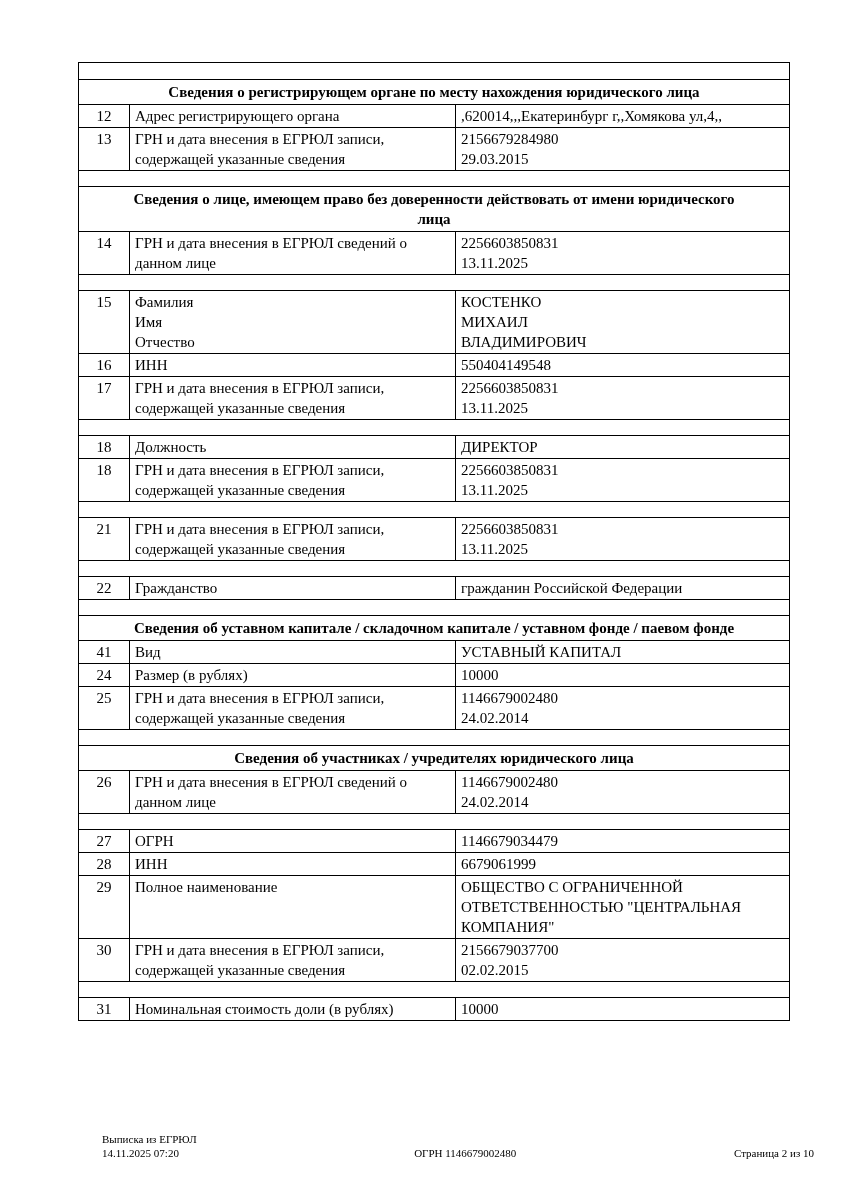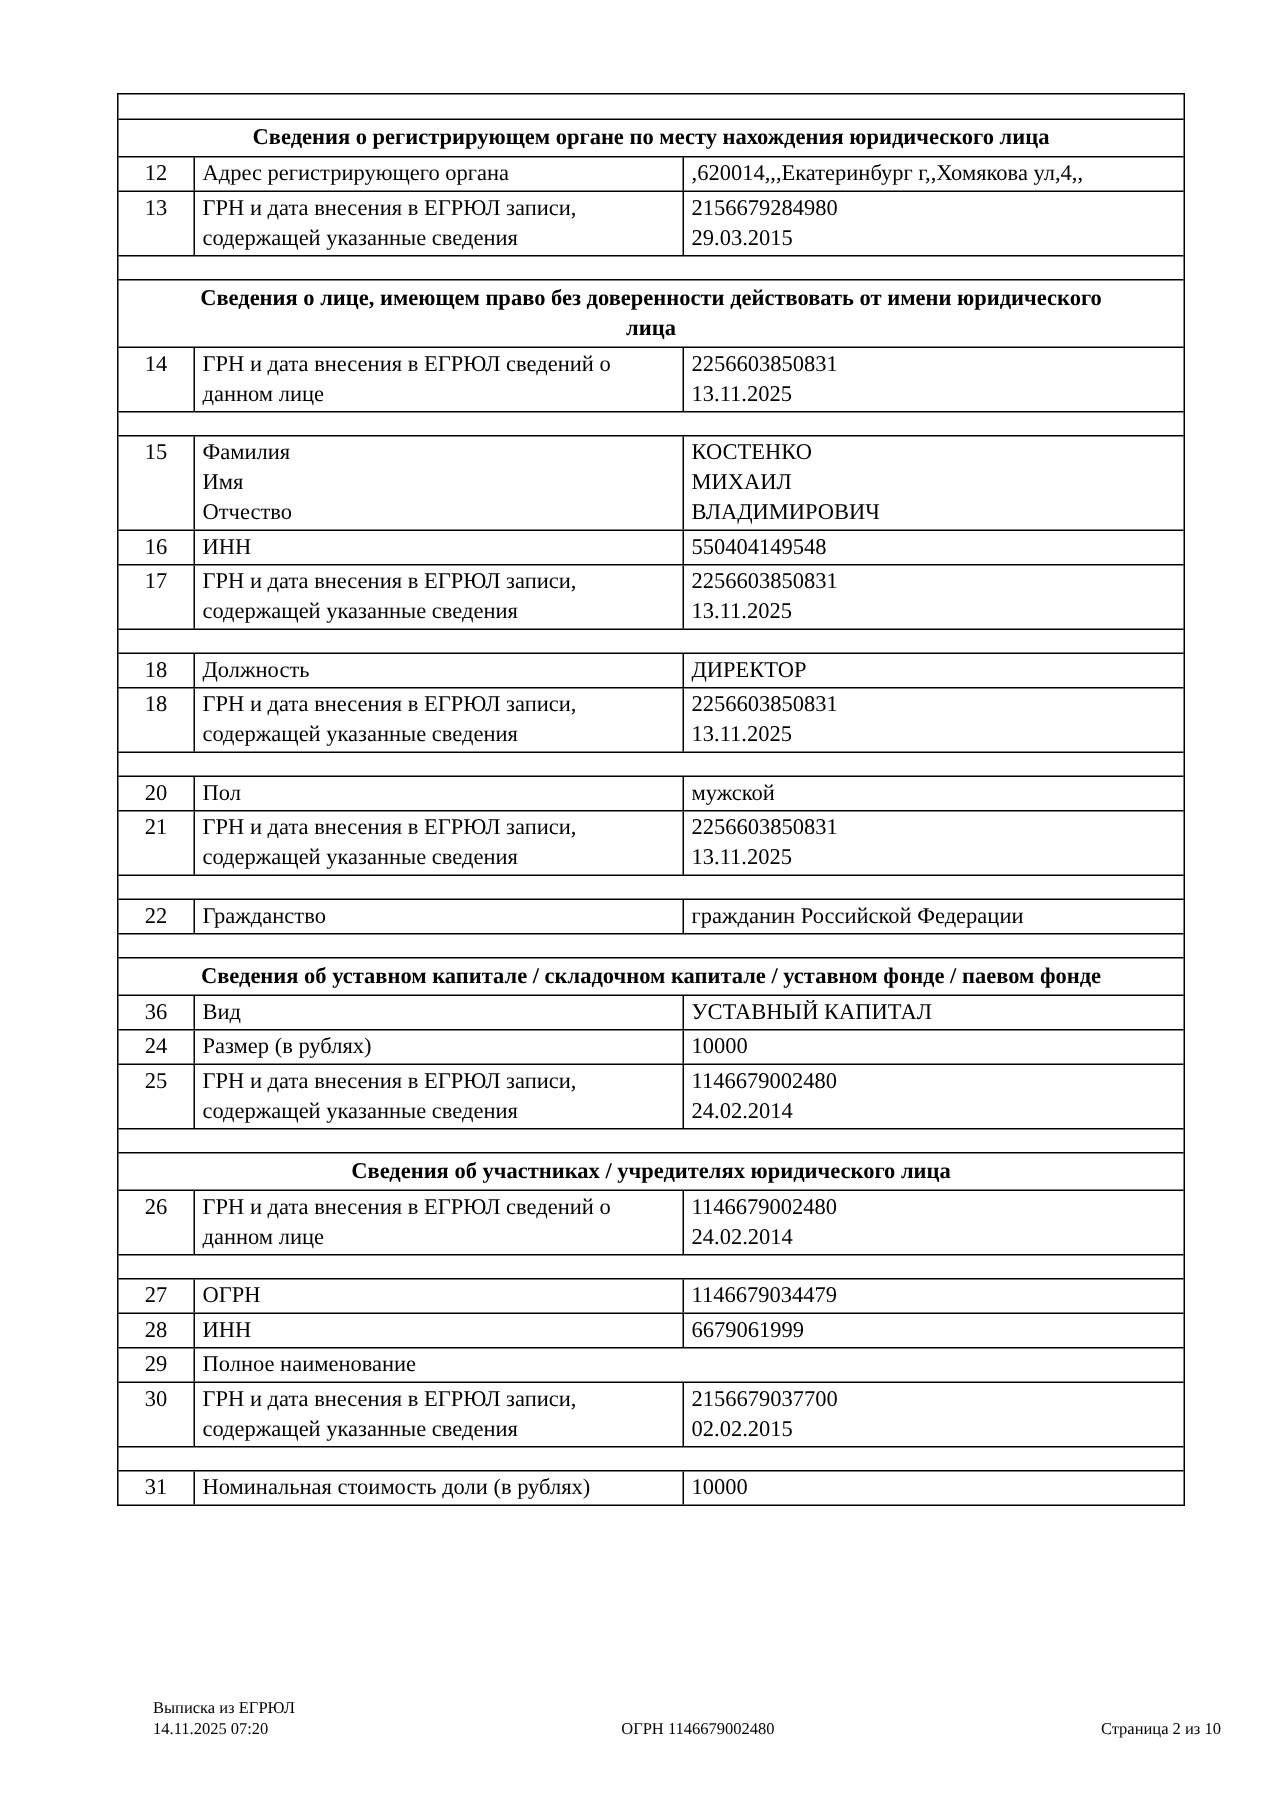--- a/index.html
+++ b/index.html
@@ -130,43 +130,38 @@
   </div>
       <div class="row data">
     <div class="cell num">18</div>
     <div class="cell label">ГРН и дата внесения в ЕГРЮЛ записи,
 содержащей указанные сведения</div>
     <div class="cell value">2256603850831
 13.11.2025</div>
   </div>
       <div class="row spacer"></div>
       <div class="row data">
-    <div class="cell num">20</div>
-    <div class="cell label">Пол</div>
-    <div class="cell value">мужской</div>
-  </div>
-      <div class="row data">
     <div class="cell num">21</div>
     <div class="cell label">ГРН и дата внесения в ЕГРЮЛ записи,
 содержащей указанные сведения</div>
     <div class="cell value">2256603850831
 13.11.2025</div>
   </div>
       <div class="row spacer"></div>
       <div class="row data">
     <div class="cell num">22</div>
     <div class="cell label">Гражданство</div>
     <div class="cell value">гражданин Российской Федерации</div>
   </div>
       <div class="row spacer"></div>
       <div class="row section">
     <div class="section-title">Сведения об уставном капитале / складочном капитале / уставном фонде / паевом фонде</div>
   </div>
       <div class="row data">
-    <div class="cell num">36</div>
+    <div class="cell num">41</div>
     <div class="cell label">Вид</div>
     <div class="cell value">УСТАВНЫЙ КАПИТАЛ</div>
   </div>
       <div class="row data">
     <div class="cell num">24</div>
     <div class="cell label">Размер (в рублях)</div>
     <div class="cell value">10000</div>
   </div>
       <div class="row data">
     <div class="cell num">25</div>
@@ -193,20 +188,23 @@
     <div class="cell value">1146679034479</div>
   </div>
       <div class="row data">
     <div class="cell num">28</div>
     <div class="cell label">ИНН</div>
     <div class="cell value">6679061999</div>
   </div>
       <div class="row data">
     <div class="cell num">29</div>
     <div class="cell label">Полное наименование</div>
+    <div class="cell value">ОБЩЕСТВО С ОГРАНИЧЕННОЙ
+ОТВЕТСТВЕННОСТЬЮ "ЦЕНТРАЛЬНАЯ
+КОМПАНИЯ"</div>
   </div>
       <div class="row data">
     <div class="cell num">30</div>
     <div class="cell label">ГРН и дата внесения в ЕГРЮЛ записи,
 содержащей указанные сведения</div>
     <div class="cell value">2156679037700
 02.02.2015</div>
   </div>
       <div class="row spacer"></div>
       <div class="row data">

